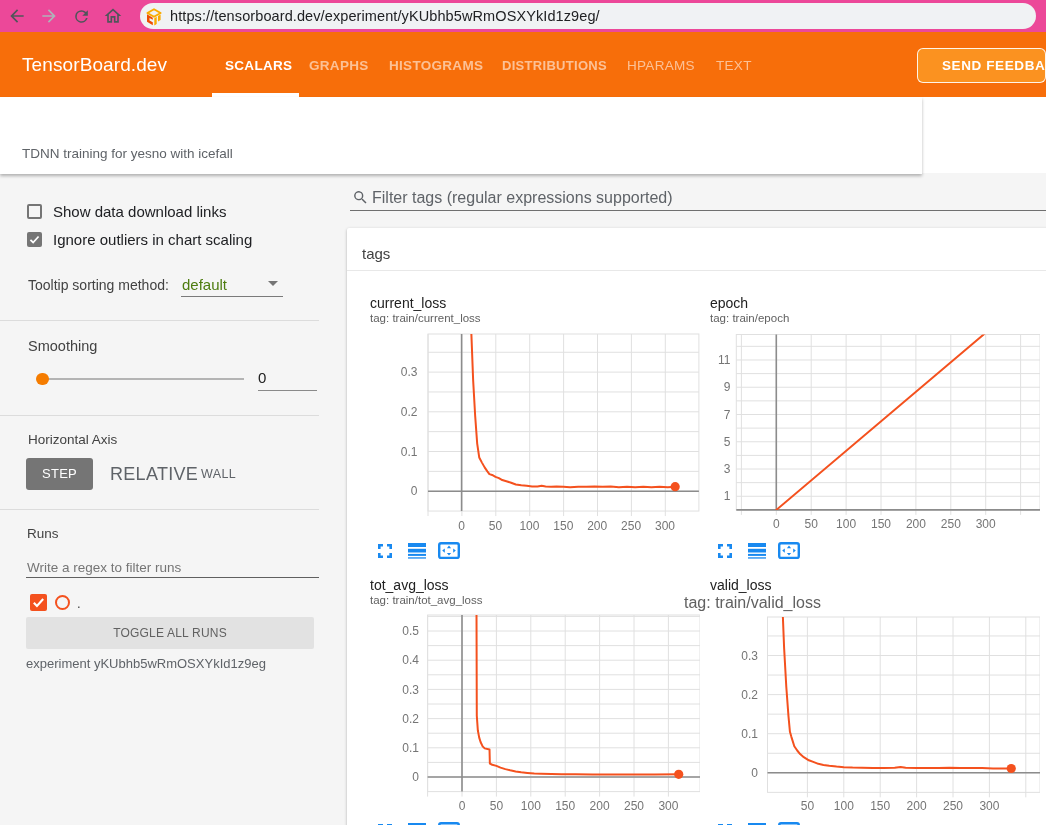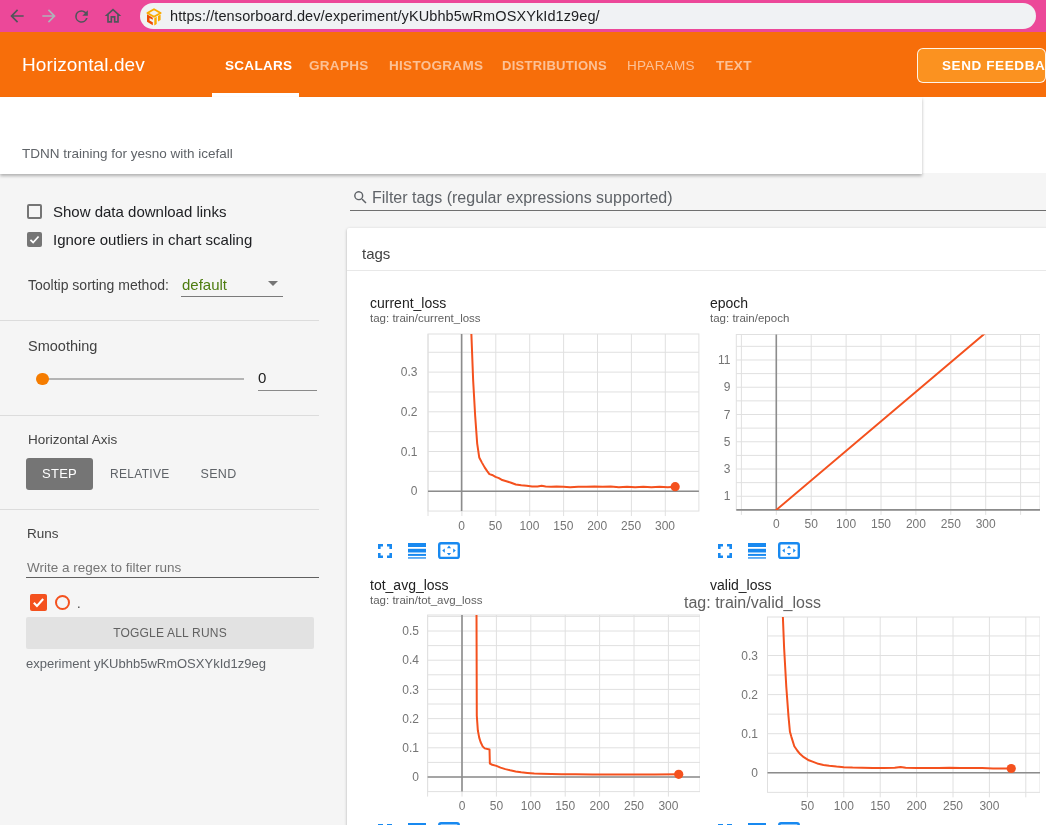--- a/index.html
+++ b/index.html
@@ -24,27 +24,27 @@
   <div class="abs" style="left:140px;top:3px;width:896px;height:26px;border-radius:13px;background:#f0f2f4"></div>
   <div class="abs" style="left:146px;top:7.5px"><svg width="16" height="18" viewBox="0 0 16 18">
 <path d="M8 1.2L14.6 5 8 8.8 1.4 5z" fill="none" stroke="#f9ab00" stroke-width="1.9" stroke-linejoin="round"></path>
 <path d="M1 6.3l5.8 3.4v2.1L3.5 10v2.4l3.3 1.9v2.9L1 13.8z" fill="#ee4d01"></path>
 <path d="M8.3 10.2l2.4-1.4v7.3l-2.4 1.4zM12 8l2.6-1.5v5.4L12 13.4z" fill="#f9ab00"></path>
 </svg></div>
   <div class="abs" style="left:170px;top:8px;font-size:14.5px;color:#202124;letter-spacing:0.1px">https://tensorboard.dev/experiment/yKUbhb5wRmOSXYkId1z9eg/</div>
 </div>
 
 <div class="abs" style="left:0;top:32px;width:1046px;height:65px;background:#f76e0a">
-  <div class="abs" style="left:22px;top:0;height:65px;line-height:65px;font-size:19px;color:#fff;letter-spacing:0.1px">Horizontal.dev</div>
+  <div class="abs" style="left:22px;top:0;height:65px;line-height:65px;font-size:19px;color:#fff;letter-spacing:0.1px">TensorBoard.dev</div>
   <div class="abs tab" style="left:225px;top:25.5px;font-size:13.5px;font-weight:700;color:#fff;letter-spacing:0.3px">SCALARS</div>
   <div class="abs tab" style="left:309px;top:25.5px;font-size:13.5px;font-weight:700;color:rgba(255,244,235,0.62);letter-spacing:0.3px">GRAPHS</div>
   <div class="abs tab" style="left:389px;top:25.5px;font-size:13.5px;font-weight:700;color:rgba(255,244,235,0.62);letter-spacing:0.3px">HISTOGRAMS</div>
   <div class="abs tab" style="left:502px;top:25.5px;font-size:13px;font-weight:700;color:rgba(255,244,235,0.62);letter-spacing:0.3px">DISTRIBUTIONS</div>
   <div class="abs tab" style="left:627px;top:25.5px;font-size:13.5px;font-weight:400;color:rgba(255,244,235,0.62);letter-spacing:0.3px">HPARAMS</div>
-  <div class="abs tab" style="left:716px;top:25.5px;font-size:13.5px;font-weight:700;color:rgba(255,244,235,0.62);letter-spacing:0.3px">TEXT</div>
+  <div class="abs tab" style="left:716px;top:25.5px;font-size:13.5px;font-weight:400;color:rgba(255,244,235,0.62);letter-spacing:0.3px">TEXT</div>
   <div class="abs" style="left:212px;top:61px;width:87px;height:3.5px;background:#fff"></div>
   <div class="abs" style="left:917px;top:16px;width:129px;height:35px;background:#fb9220;border:1.5px solid rgba(255,255,255,0.9);border-radius:6px;color:#fff;font-size:13.5px;font-weight:700;letter-spacing:0.6px;line-height:33px;padding-left:24px;white-space:nowrap;overflow:hidden">SEND FEEDBACK</div>
 </div>
 
 <div class="abs" style="left:0;top:97px;width:922px;height:77px;background:#fff;box-shadow:0 2px 3px rgba(0,0,0,0.28);z-index:2">
   <div class="abs" style="left:22px;top:48.5px;font-size:13.5px;color:#5f6368">TDNN training for yesno with icefall</div>
 </div>
 
 <div class="abs" style="left:0;top:173px;width:1046px;height:652px;background:#f5f5f5"></div>
 
@@ -67,22 +67,22 @@
 <div class="abs" style="left:28px;top:338px;font-size:14.5px;color:#424242">Smoothing</div>
 <div class="abs" style="left:42px;top:377.5px;width:202px;height:2.5px;background:#b4b4b4"></div>
 <div class="abs" style="left:36px;top:372.5px;width:12.5px;height:12.5px;border-radius:50%;background:#f57c00"></div>
 <div class="abs" style="left:258px;top:369px;font-size:15px;color:#212121">0</div>
 <div class="abs" style="left:258px;top:390px;width:59px;height:1px;background:#8a8a8a"></div>
 
 <div class="abs" style="left:0;top:415px;width:319px;height:1px;background:#dcdcdc"></div>
 
 <div class="abs" style="left:28px;top:432px;font-size:13.5px;color:#424242">Horizontal Axis</div>
 <div class="abs" style="left:26px;top:458px;width:67px;height:32px;background:#757575;border-radius:3px;color:#fff;font-size:13px;letter-spacing:0.3px;text-align:center;line-height:32px">STEP</div>
-<div class="abs" style="left:110px;top:458px;width:57px;height:32px;color:#5f6368;font-size:12px;letter-spacing:0.3px;text-align:center;line-height:32px">RELATIVE</div>
-<div class="abs" style="left:200px;top:458px;width:37px;height:32px;color:#5f6368;font-size:12.5px;letter-spacing:0.3px;text-align:center;line-height:32px">SEND</div>
+<div class="abs" style="left:110px;top:458px;width:57px;height:32px;color:#5f6368;font-size:18px;letter-spacing:0.3px;text-align:center;line-height:32px">RELATIVE</div>
+<div class="abs" style="left:200px;top:458px;width:37px;height:32px;color:#5f6368;font-size:12.5px;letter-spacing:0.3px;text-align:center;line-height:32px">WALL</div>
 
 <div class="abs" style="left:0;top:509px;width:319px;height:1px;background:#dcdcdc"></div>
 
 <div class="abs" style="left:27px;top:526px;font-size:13.5px;color:#424242">Runs</div>
 <div class="abs" style="left:27px;top:560px;font-size:13.5px;color:#757575">Write a regex to filter runs</div>
 <div class="abs" style="left:26px;top:577px;width:293px;height:1px;background:#606060"></div>
 <div class="abs" style="left:30px;top:594px;width:17px;height:17px;background:#f4511e;border-radius:2px">
     <svg width="15" height="15" viewBox="0 0 24 24" style="position:absolute;left:1px;top:1px">
       <path fill="none" stroke="#fff" stroke-width="3.4" d="M4.5 12.5l5 5 10-11"></path>
     </svg>

